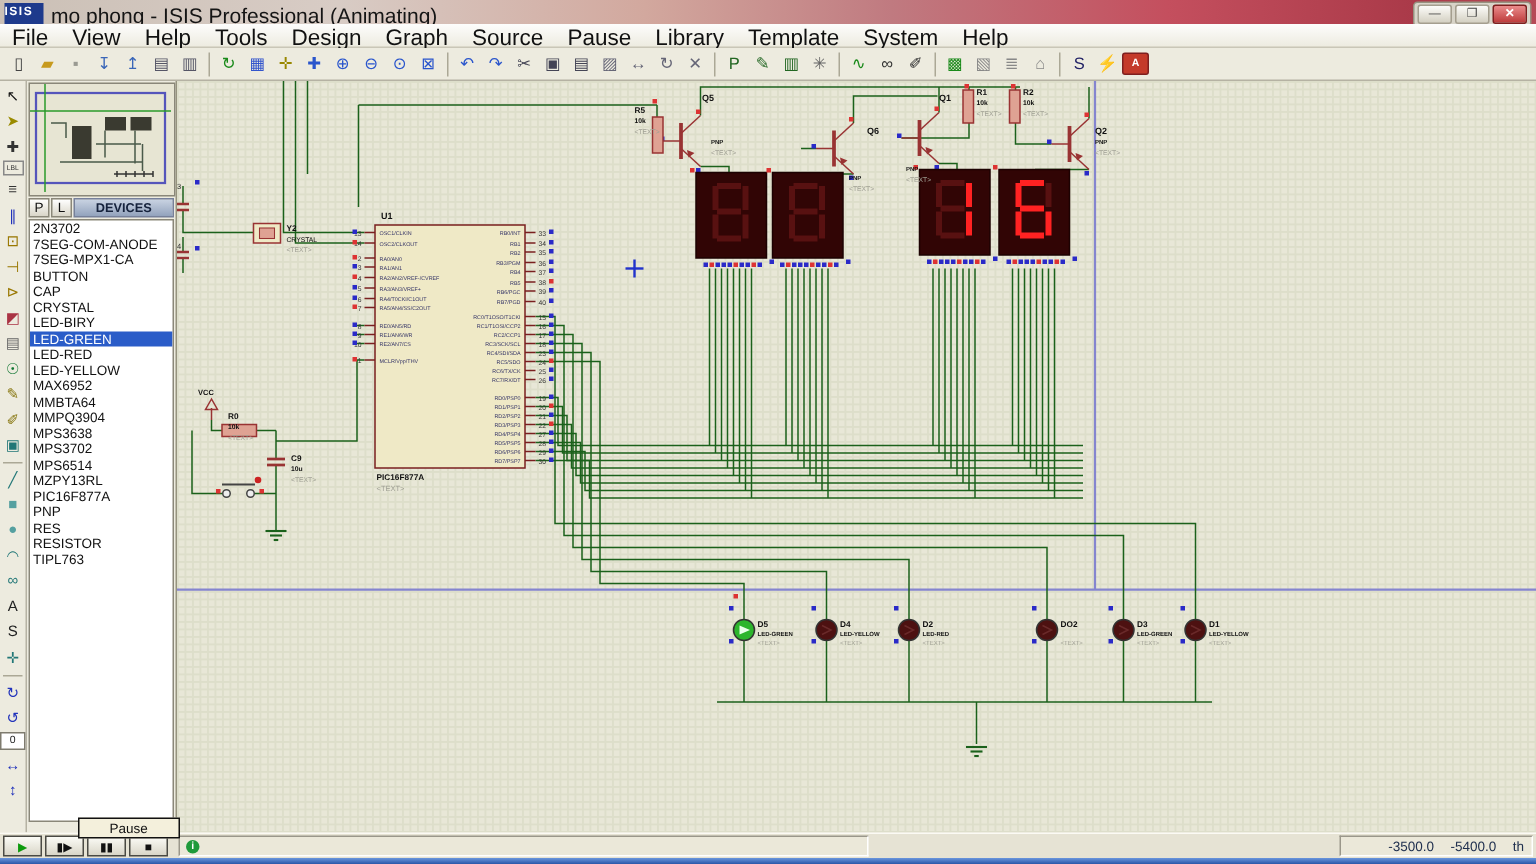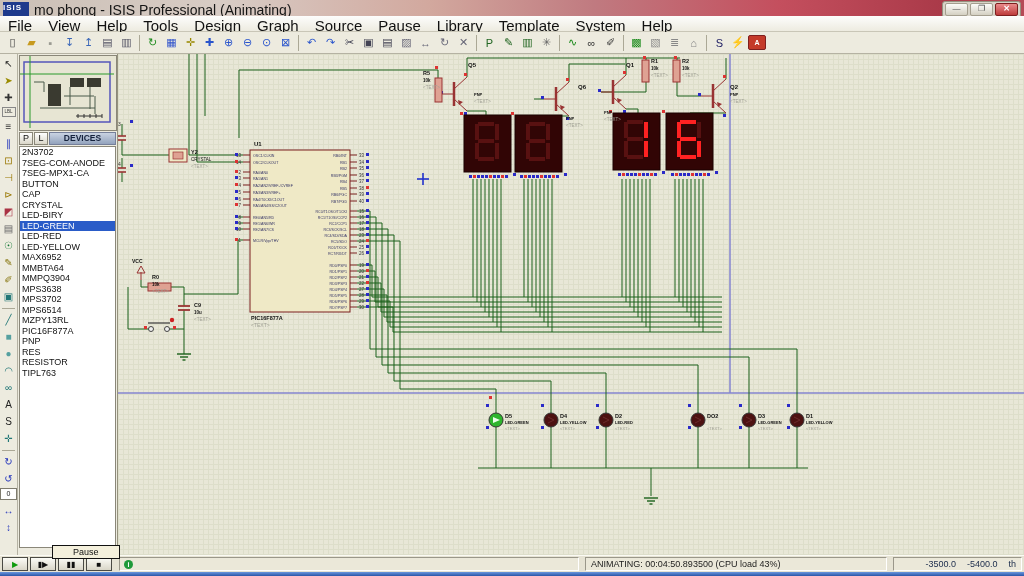--- a/index.html
+++ b/index.html
@@ -759,21 +759,20 @@
   <div class="statusbar">
     <div class="pb" id="playback">
         <div class="pbtn pb-play" title="Play">▶</div>
         <div class="pbtn" title="Step">▮▶</div>
         <div class="pbtn" title="Pause">▮▮</div>
         <div class="pbtn" title="Stop">■</div>
       </div>
     <div class="msg-panel sunken">
       <div class="info-dot">i</div>
     </div>
-    <div class="anim-panel sunken">ANIMATING: 00:04:50.893500 (CPU load 43%)</div>
     <div class="coord-panel sunken">
       <span>-3500.0</span>
       <span>-5400.0</span>
       <span>th</span>
     </div>
   </div>
   <div class="taskbar"></div>
   <div class="tooltip">Pause</div>
 </div>
 

